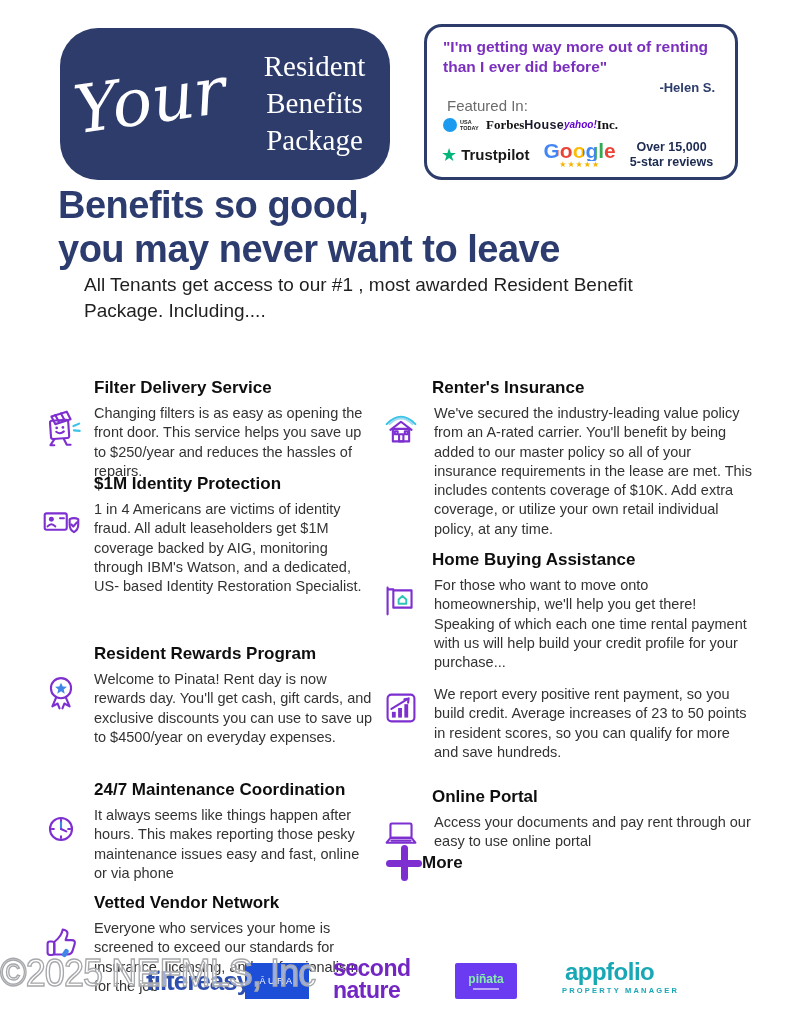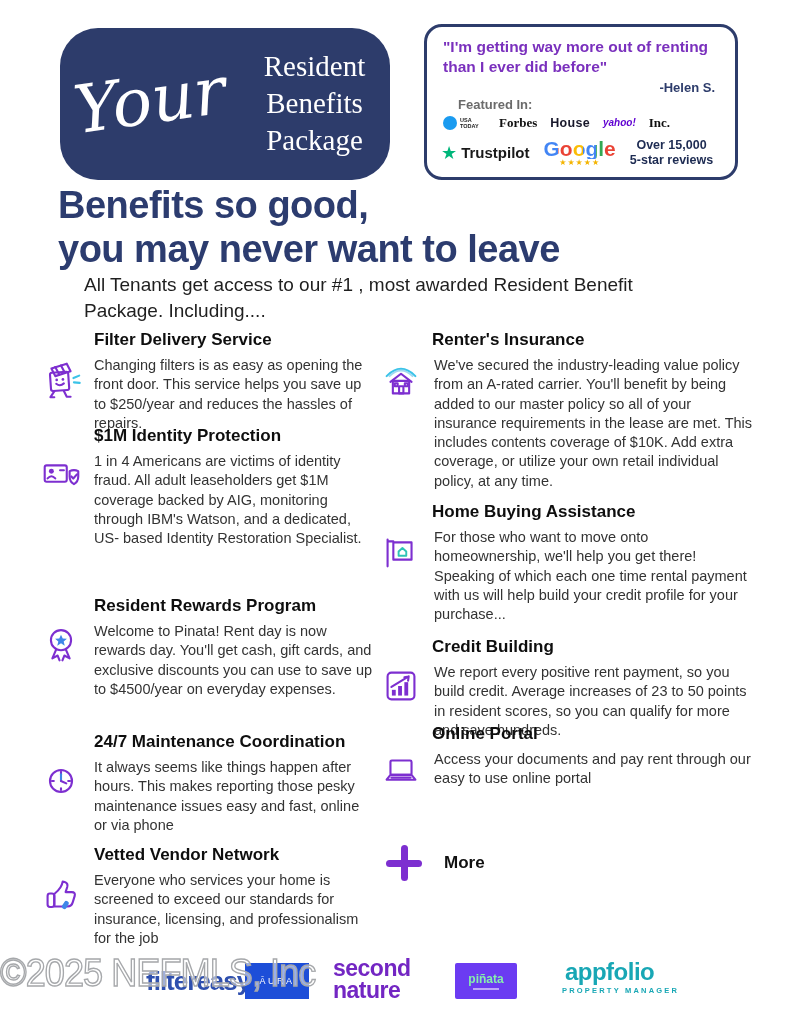--- a/index.html
+++ b/index.html
@@ -12,22 +12,22 @@
   .badge-script{position:absolute;left:14px;top:34px;font-family:"DejaVu Serif",serif;
          font-style:italic;font-size:66px;color:#fff;transform:rotate(-8deg);}
   .badge-title{position:absolute;left:162px;top:20px;width:185px;text-align:center;
          font-family:"Liberation Serif",serif;font-size:29px;line-height:1.28;color:#fff;}
 
   
   .card{position:absolute;left:424px;top:24px;width:314px;height:156px;background:#fff;
         border:3px solid #2d3c6b;border-radius:18px;box-sizing:border-box;}
   .quote{margin:10px 14px 0 16px;font-size:15.5px;font-weight:700;color:#7a30bd;line-height:1.32;}
   .attribution{margin:2px 20px 0 0;text-align:right;font-size:13px;font-weight:700;color:#2d3c6b;}
-  .featured-label{margin:2px 0 0 31px;font-size:13px;color:#6b6b6b;font-weight:bold;}
-  .logo-row{display:flex;align-items:center;gap:13px;margin:3px 14px 0 16px;}
+  .featured-label{margin:2px 0 0 20px;font-size:15px;color:#6b6b6b;}
+  .logo-row{display:flex;align-items:center;gap:0;margin:3px 14px 0 16px;}
   .usat{display:flex;align-items:center;gap:3px;}
   .usat-dot{width:14px;height:14px;border-radius:50%;background:#1a9bf0;}
   .usat-txt{width:26px;font-size:5.5px;font-weight:700;color:#1a1a1a;line-height:1.1;}
   .forbes{font-family:"Liberation Serif",serif;font-weight:700;font-size:13px;color:#111;}
   .housebtfl{font-weight:800;font-size:12.5px;color:#18182b;letter-spacing:.3px;}
   .yahoo{font-weight:800;font-style:italic;font-size:10px;color:#5f01d1;}
   .incmag{font-family:"Liberation Serif",serif;font-weight:800;font-size:13px;color:#111;}
   .trust-row{display:flex;align-items:center;gap:14px;margin:7px 12px 0 14px;}
   .trustpilot{display:flex;align-items:center;gap:4px;}
   .tp-star{color:#00b67a;font-size:18px;line-height:1;}
@@ -39,35 +39,35 @@
   .google-stars{font-size:8px;color:#f4b400;letter-spacing:1px;}
   .reviews{font-size:12.5px;font-weight:700;color:#1d2b52;line-height:1.2;text-align:center;}
 
   
   .headline{position:absolute;left:58px;top:183px;font-weight:800;color:#2c3c6f;
             font-size:38px;line-height:1.17;letter-spacing:-.5px;}
   .subtitle{position:absolute;left:84px;top:272px;width:572px;font-size:19px;
             color:#1f1f1f;line-height:1.35;}
 
   
-  .section{position:absolute;}
+  .section{position:absolute;margin-top:48px;}
   .sec-title{font-weight:700;font-size:17px;color:#0e0e0e;margin:0 0 6px 56px;}
   .sec-title.r{margin-left:54px;}
   .sec-row{display:flex;gap:10px;align-items:flex-start;}
   .sec-icon{width:46px;flex:0 0 46px;}
   .sec-body{font-size:14.5px;color:#333;line-height:1.33;}
   svg.icn{width:46px;height:46px;}
   .stroke{fill:none;stroke:#7d2fd0;stroke-width:2.2;stroke-linecap:round;stroke-linejoin:round;}
   .stroke-teal{fill:none;stroke:#3bc3e8;stroke-width:2.2;stroke-linecap:round;}
   .fill-purple{fill:#7d2fd0;}
   .fill-blue{fill:#3f86e8;}
   .fill-teal-s{fill:none;stroke:#2ec4b6;stroke-width:2;stroke-linecap:round;stroke-linejoin:round;}
 
   
-  .more-row{position:absolute;left:386px;top:845px;display:flex;align-items:center;gap:22px;}
+  .more-row{position:absolute;left:386px;top:845px;display:flex;align-items:center;}
   .plus-icon{position:relative;width:36px;height:36px;}
   .plus-icon:before,.plus-icon:after{content:"";position:absolute;background:#7d2fd0;border-radius:4px;}
   .plus-icon:before{left:15px;top:0;width:7px;height:36px;}
   .plus-icon:after{left:0;top:15px;width:36px;height:7px;}
   .more-label{font-weight:700;font-size:17px;color:#101010;}
 
   
   .filtereasy{position:absolute;left:146px;top:966px;z-index:1;font-weight:800;font-size:26px;
               color:#2e4fae;letter-spacing:-1px;}
   .aura-box{position:absolute;left:245px;top:963px;z-index:1;width:64px;height:36px;background:#1d4ed8;
@@ -242,36 +242,35 @@
           <path class="stroke" d="M10 12 v28 M10 14 h6"></path>
           <rect class="stroke" x="16" y="15" width="19" height="18"></rect>
           <path class="fill-teal-s" d="M21.5 24.5 l4 -3.6 l4 3.6 v4.5 h-8 z"></path>
         </svg>
       </div>
       <div class="sec-body"> For those who want to move onto homeownership, we'll help you get there! Speaking of which each one time rental payment with us will help build your credit profile for your purchase...</div>
     </div>
   </div>
 
   <div class="section" style="left:378px;top:637px;width:376px;">
-    <div class="sec-title r">Credit Building</div>
     <div class="sec-row">
       <div class="sec-icon">
         <svg class="icn" viewBox="0 0 48 48">
           <rect class="stroke" x="10" y="10" width="28" height="28" rx="4"></rect>
           <rect class="fill-purple" x="14.5" y="28" width="4" height="6"></rect>
           <rect class="fill-purple" x="21" y="24" width="4" height="10"></rect>
           <rect class="fill-purple" x="27.5" y="20" width="4" height="14"></rect>
           <path class="stroke" d="M14 25 L32 14 M32 14 l-4.5 .8 M32 14 l-.6 4.5"></path>
         </svg>
       </div>
       <div class="sec-body">We report every positive rent payment, so you build credit. Average increases of 23 to 50 points in resident scores, so you can qualify for more and save hundreds.</div>
     </div>
   </div>
 
-  <div class="section" style="left:378px;top:724px;width:376px;">
+  <div class="section" style="left:378px;top:739px;width:376px;">
     <div class="sec-title r">Online Portal</div>
     <div class="sec-row">
       <div class="sec-icon">
         <svg class="icn" viewBox="0 0 48 48">
           <rect class="stroke" x="13" y="11" width="22" height="15" rx="1.5"></rect>
           <path class="stroke" d="M9 31 h30 l-4 -5 h-22 z"></path>
           <path class="stroke" d="M14 28.8 h20"></path>
         </svg>
       </div>
       <div class="sec-body">Access your documents and pay rent through our easy to use online portal</div>

